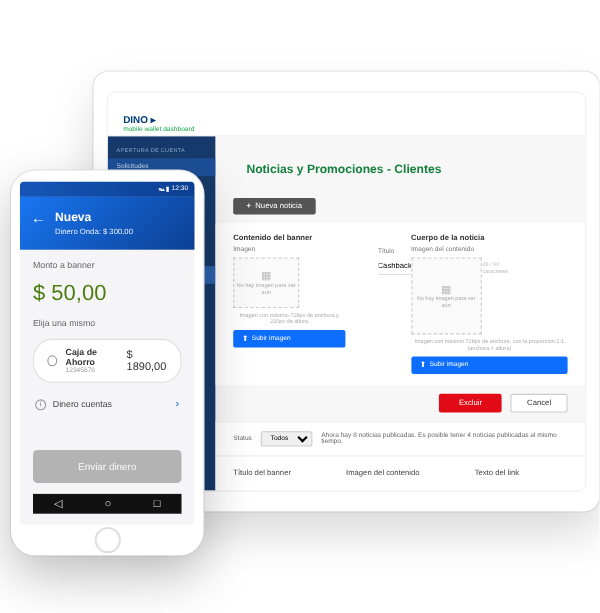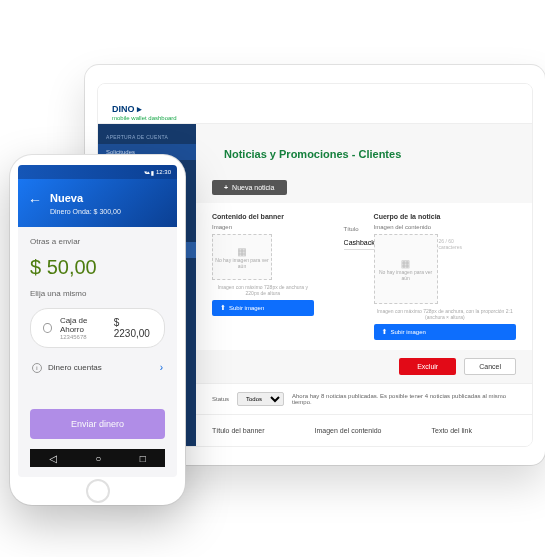--- a/index.html
+++ b/index.html
@@ -48,27 +48,27 @@
 .pheader{height:48px;background:linear-gradient(135deg,#1976f2,#0b3f92);color:#fff;display:flex;flex-direction:column;justify-content:center;padding:0 10px}
 .pheader .row1{display:flex;align-items:center;gap:8px}
 .pheader .back{font-size:14px;line-height:14px;cursor:pointer}
 .pheader .title{font-size:11px;font-weight:600}
 .pheader .sub{font-size:7px;opacity:.9;margin-top:3px;margin-left:22px}
 .pmain{flex:1;padding:10px 12px;display:flex;flex-direction:column;gap:10px;overflow:hidden}
 .plabel{font-size:8px;color:#666}
 .amount{font-size:20px;font-weight:400;color:#4d7c0f}
 .acct-card{border:1px solid #e0e0e0;border-radius:18px;padding:7px 12px;display:flex;align-items:center;gap:8px;background:#fff}
 .radio{width:10px;height:10px;border:1px solid #999;border-radius:50%}
-.acct-name{font-size:8px;color:#333;font-weight:400}
+.acct-name{font-size:8px;color:#333;font-weight:700}
 .acct-num{font-size:6px;color:#999}
 .acct-bal{margin-left:auto;font-size:10px;color:#333}
 .other-row{display:flex;align-items:center;gap:6px;font-size:8px;color:#444;padding:4px 2px;cursor:pointer}
 .other-row .info{width:10px;height:10px;border:1px solid #999;border-radius:50%;display:flex;align-items:center;justify-content:center;font-size:6px;color:#666}
 .other-row .chev{margin-left:auto;color:#0a66e0;font-size:10px}
-.send-btn{margin-top:auto;height:30px;background:#6d28d9;opacity:.5;border-radius:4px;color:#fff;font-size:9px;display:flex;align-items:center;justify-content:center}
+.send-btn{margin-top:auto;height:30px;background:#737373;opacity:.5;border-radius:4px;color:#fff;font-size:9px;display:flex;align-items:center;justify-content:center}
 .navbar{height:18px;background:#111;display:flex;align-items:center;justify-content:space-around}
 .navbar span{color:#fff;font-size:10px;opacity:.9}
 .phone-bottom{position:absolute;left:0;right:0;bottom:0;height:28px;display:flex;align-items:center;justify-content:center}
 .home{width:24px;height:24px;border:2px solid #e0e0e0;border-radius:50%}
 
 
 .ico-upload::before{content:"\2B06";font-size:7px}
 .ico-plus::before{content:"+";font-weight:700;margin-right:4px}
 .ico-img{font-size:10px;color:#bbb}
 </style>
@@ -179,30 +179,30 @@
       <div class="row1">
         <span class="back">←</span>
         <span class="title">Nueva</span>
       </div>
       <span class="sub">
         <span>Dinero Onda:</span>
         <span>$ 300,00</span>
       </span>
     </div>
     <div class="pmain">
-      <span class="plabel">Otras a enviar</span>
+      <span class="plabel">Monto a banner</span>
       <span class="amount">$ 50,00</span>
       <span class="plabel">Elija una mismo</span>
       <div class="acct-card">
         <span class="radio"></span>
         <span>
           <div class="acct-name">Caja de Ahorro</div>
           <div class="acct-num">12345678</div>
         </span>
-        <span class="acct-bal">$ 2230,00</span>
+        <span class="acct-bal">$ 1890,00</span>
       </div>
       <div class="other-row">
         <span class="info">i</span>
         <span>Dinero cuentas</span>
         <span class="chev">›</span>
       </div>
       <div class="send-btn">Enviar dinero</div>
       <div class="navbar">
         <span>◁</span>
         <span>○</span>

